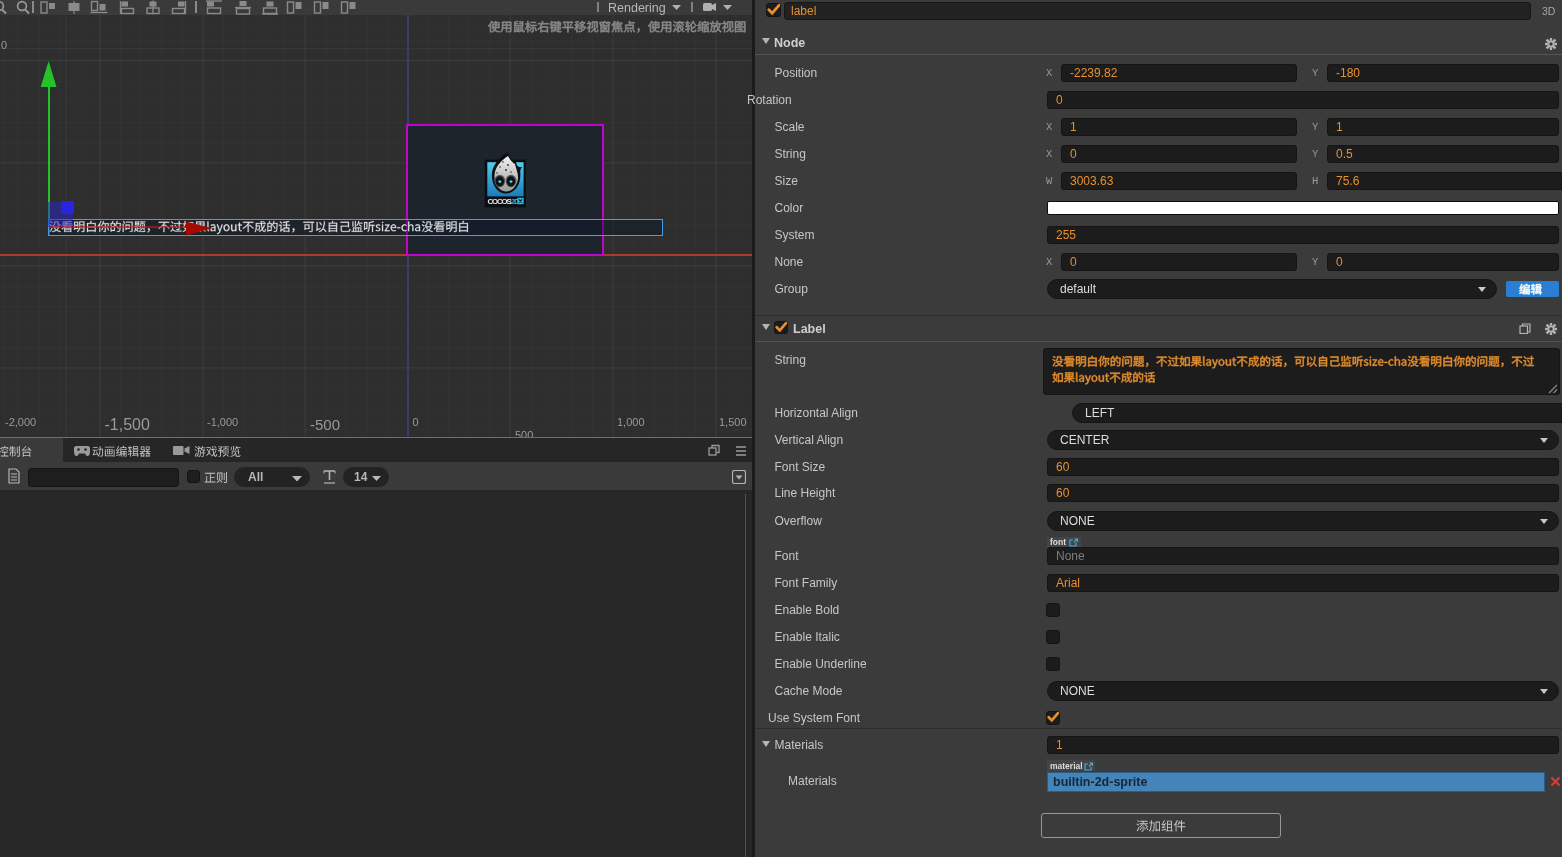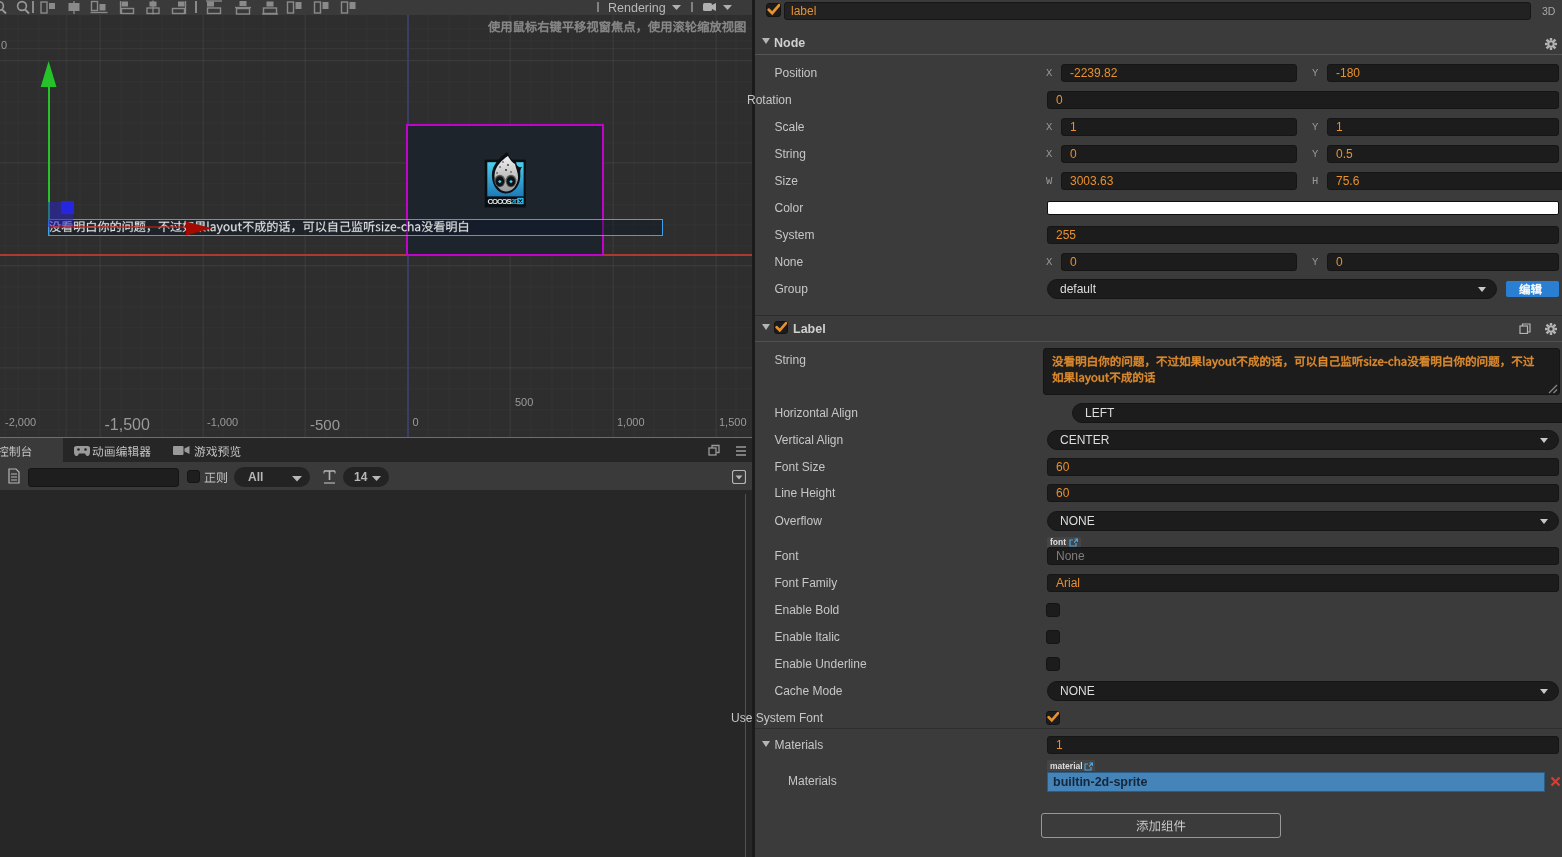--- a/index.html
+++ b/index.html
@@ -267,21 +267,21 @@
     <div class="ab" style="left:60.5px;top:186px;width:13.5px;height:12.7px;background:#2626e0"></div>
     <div class="ab" style="left:48.5px;top:211.3px;width:138px;height:2px;background:rgba(195,28,18,0.62)"></div>
     <svg class="ab" style="left:186px;top:204.5px" width="28" height="17">
       <path d="M0 1.5 L26 8.2 L0 15.5 z" fill="#a30b00"></path>
     </svg>
     <div class="ab" style="left:5px;top:401px;font-size:11px;color:#9a9a9a">-2,000</div>
     <div class="ab" style="left:104.5px;top:401px;font-size:16px;color:#9a9a9a">-1,500</div>
     <div class="ab" style="left:207px;top:401px;font-size:11px;color:#9a9a9a">-1,000</div>
     <div class="ab" style="left:310px;top:401px;font-size:15px;color:#9a9a9a">-500</div>
     <div class="ab" style="left:412.5px;top:401px;font-size:11px;color:#9a9a9a">0</div>
-    <div class="ab" style="left:515px;top:381px;font-size:11px;color:#9a9a9a">500</div>
+    <div class="ab" style="left:515px;top:414px;font-size:11px;color:#9a9a9a">500</div>
     <div class="ab" style="left:617px;top:401px;font-size:11px;color:#9a9a9a">1,000</div>
     <div class="ab" style="left:719px;top:401px;font-size:11px;color:#9a9a9a">1,500</div>
   </div>
 <div class="ab" style="left:0;top:437px;width:752px;height:1px;background:#6e6e6e"></div>
 <div class="ab" style="left:0;top:438px;width:752px;height:24px;background:#262626"></div>
 <div class="ab" style="left:0;top:438px;width:63px;height:24px;background:#3a3a3a"></div>
 <svg style="position:absolute;left:-3.5px;top:445.1px;overflow:visible" width="35" height="15">
     <g transform="translate(0,10.86) scale(0.1180,-0.1180)" fill="#c8c8c8">
       <use href="#k33" x="0"></use>
       <use href="#k19" x="100"></use>
@@ -543,21 +543,21 @@
 <div class="lbl" style="left:774.5px;top:576px">Font Family</div>
 <div class="inp" style="left:1047px;top:574px;width:512px;color:#e8912f">Arial</div>
 <div class="lbl" style="left:774.5px;top:603px">Enable Bold</div>
 <div class="cb" style="left:1046px;top:603px;width:14px;height:14px"></div>
 <div class="lbl" style="left:774.5px;top:630px">Enable Italic</div>
 <div class="cb" style="left:1046px;top:630px;width:14px;height:14px"></div>
 <div class="lbl" style="left:774.5px;top:657px">Enable Underline</div>
 <div class="cb" style="left:1046px;top:657px;width:14px;height:14px"></div>
 <div class="lbl" style="left:774.5px;top:683.5px">Cache Mode</div>
 <div class="dd" style="left:1047px;top:680.5px;width:512px">NONE<span class="car"></span></div>
-<div class="lbl" style="left:731px;top:710.5px">Use System Font</div>
+<div class="lbl" style="left:768px;top:710.5px">Use System Font</div>
 <div class="cb" style="left:1046px;top:711px;width:14px;height:14px"></div>
 <svg class="ab" style="left:1047px;top:711px" width="12" height="12">
     <path d="M1.68 6.24 L4.8 9.36 L11.04 2.16" stroke="#e8912f" stroke-width="2.64" fill="none" stroke-linecap="round"></path>
   </svg>
 <div class="ab" style="left:755px;top:728px;width:807px;height:1px;background:#2e2e2e"></div>
 <div class="tri" style="left:762px;top:741px"></div>
 <div class="hdr" style="left:774.5px;top:738px;font-weight:normal;font-size:12px;color:#c6c6c6">Materials</div>
 <div class="inp" style="left:1047px;top:735.5px;width:512px;color:#e8912f">1</div>
 <div class="ab" style="left:1047px;top:760px;width:48px;height:11px;background:#454545;border-radius:2px 2px 0 0"></div>
 <div class="ab" style="left:1050px;top:760.5px;font-size:8.5px;font-weight:bold;color:#dddddd">material</div>

